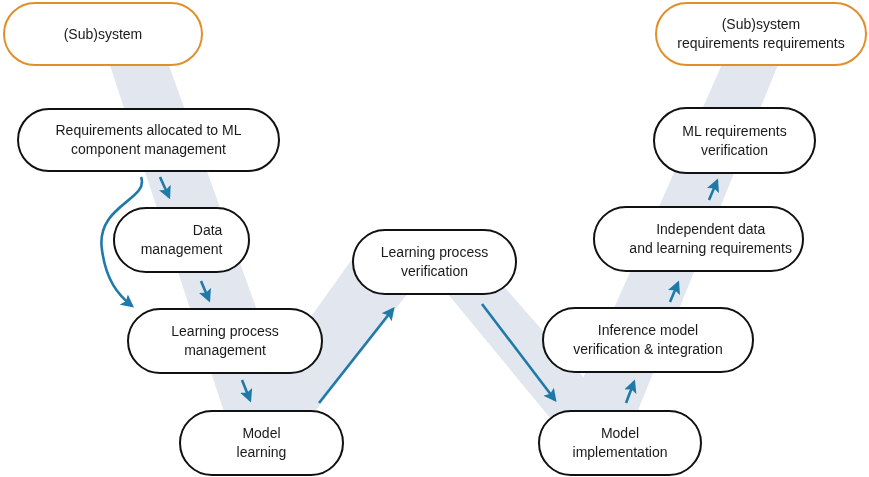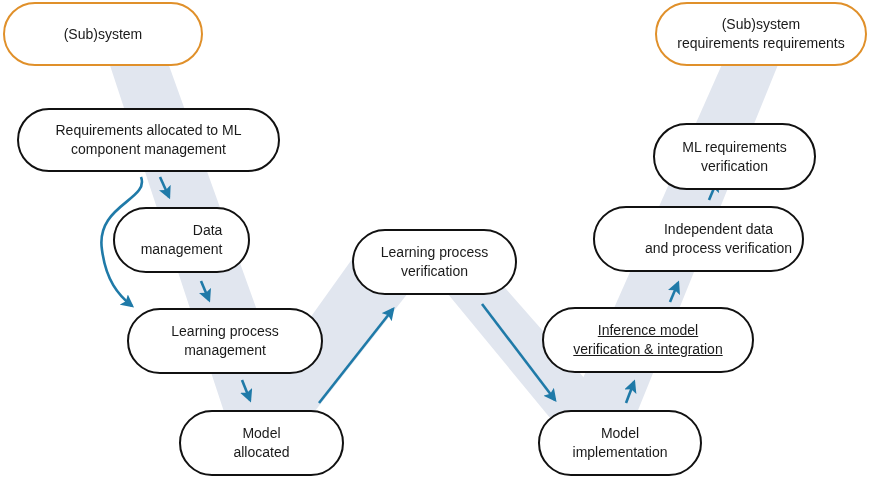--- a/index.html
+++ b/index.html
@@ -76,51 +76,51 @@
   <div class="node" style="left: 127px; top: 308px; width: 196px; height: 66px; border-color: rgb(17, 17, 17);">
     <div>
         <span>Learning process</span>
         <span>management</span>
       </div>
   </div>
 
   <div class="node" style="left: 179px; top: 410px; width: 165px; height: 66px; border-color: rgb(17, 17, 17);">
     <div>
         <span>Model</span>
-        <span>allocated</span>
+        <span>learning</span>
       </div>
   </div>
 
   <div class="node" style="left: 352px; top: 229px; width: 165px; height: 66px; border-color: rgb(17, 17, 17);">
     <div>
         <span>Learning process</span>
         <span>verification</span>
       </div>
   </div>
 
   <div class="node" style="left: 538px; top: 410px; width: 164px; height: 66px; border-color: rgb(17, 17, 17);">
     <div>
         <span>Model</span>
         <span>implementation</span>
       </div>
   </div>
 
-  <div class="node" style="left: 542px; top: 307px; width: 212px; height: 66px; border-color: rgb(17, 17, 17); text-decoration: underline;">
+  <div class="node" style="left: 542px; top: 307px; width: 212px; height: 66px; border-color: rgb(17, 17, 17);">
     <div>
         <span>Inference model</span>
         <span>verification &amp; integration</span>
       </div>
   </div>
 
   <div class="node" style="left: 593px; top: 206px; width: 211px; height: 66px; border-color: rgb(17, 17, 17); justify-content: flex-end;">
     <div>
         <span>Independent data</span>
-        <span>and process verification</span>
+        <span>and learning requirements</span>
       </div>
   </div>
 
-  <div class="node" style="left: 653px; top: 107px; width: 163px; height: 67px; border-color: rgb(17, 17, 17); margin-top: 16px;">
+  <div class="node" style="left: 653px; top: 107px; width: 163px; height: 67px; border-color: rgb(17, 17, 17);">
     <div>
         <span>ML requirements</span>
         <span>verification</span>
       </div>
   </div>
 </div>
 
 </body></html>

